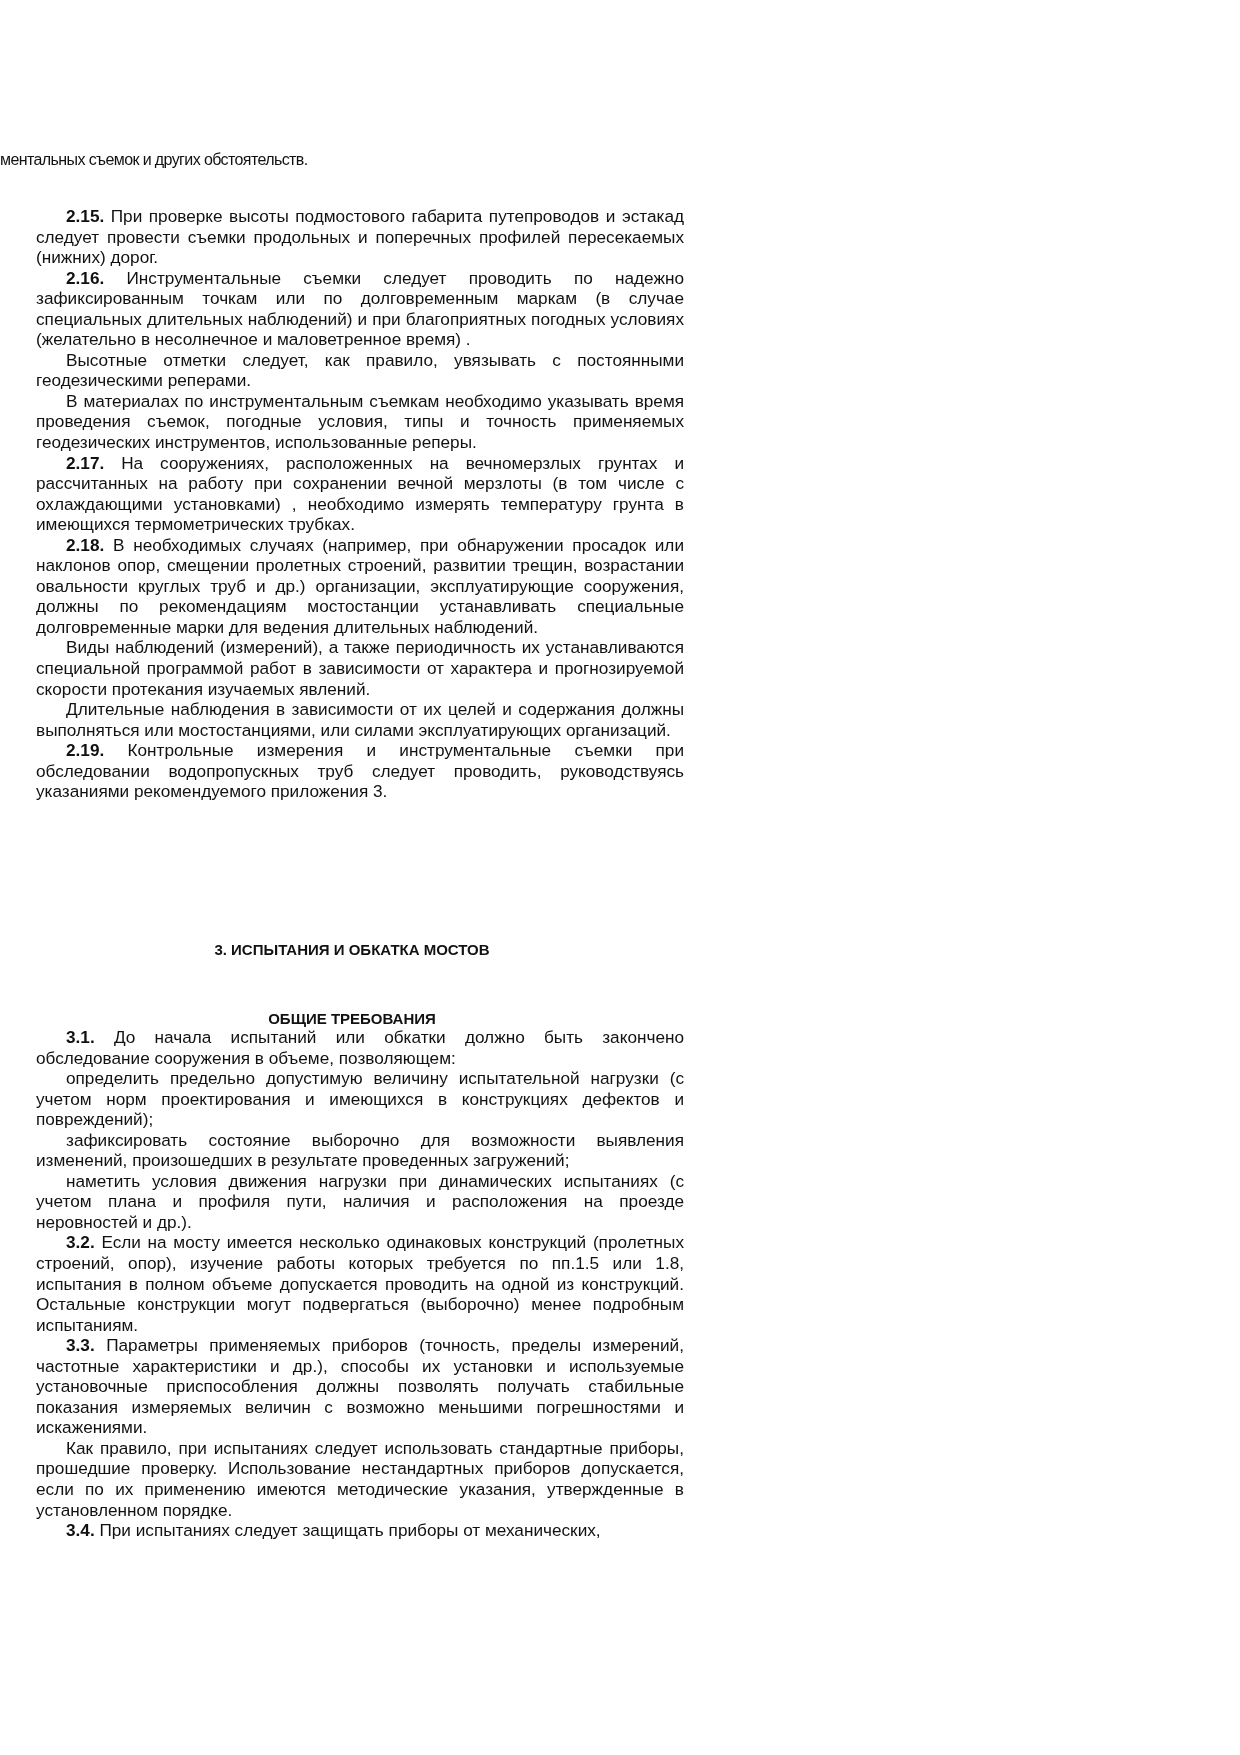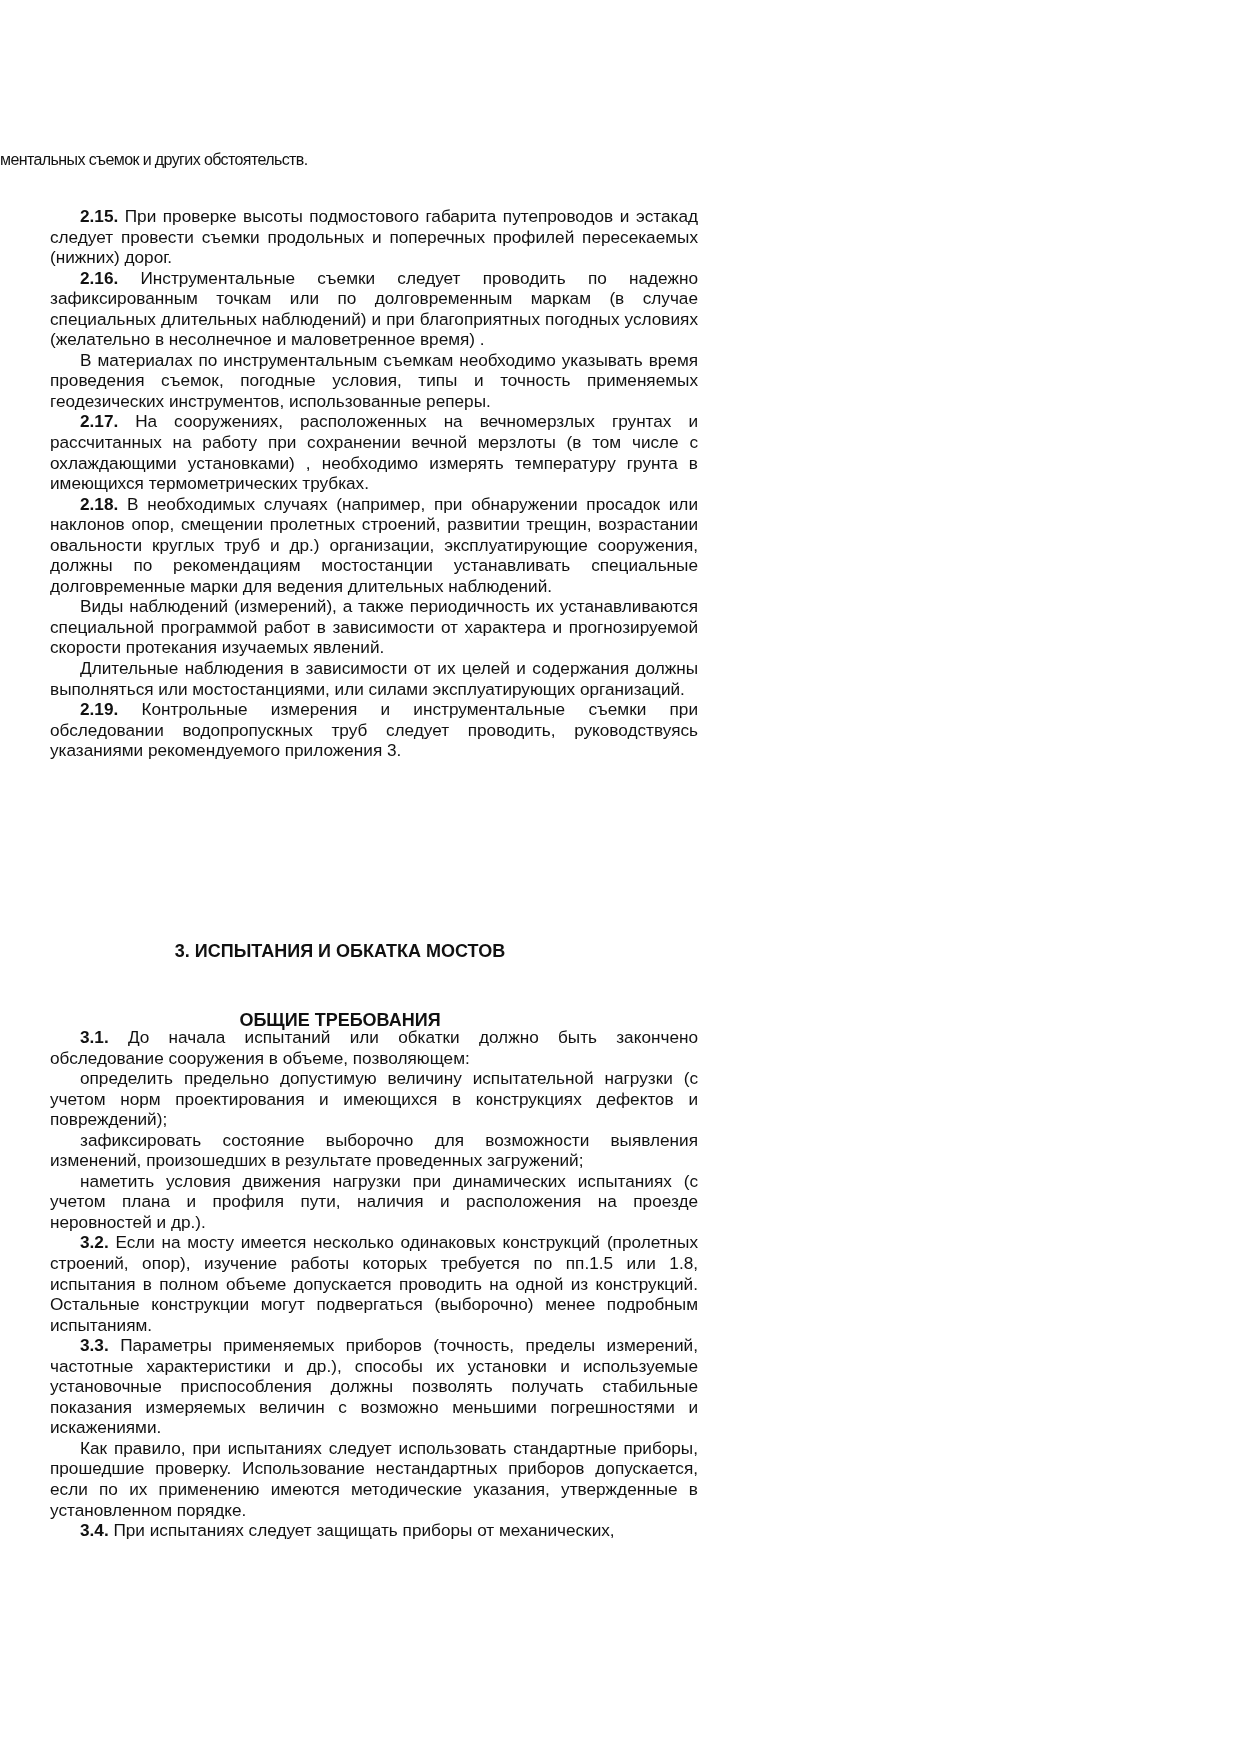--- a/index.html
+++ b/index.html
@@ -24,60 +24,61 @@
     .carry {
       position: absolute;
       left: 0;
       top: 151px;
       font-size: 16px;
       letter-spacing: -0.6px;
       white-space: nowrap;
     }
     .body-text {
       position: absolute;
-      left: 14px;
+      left: 0;
       top: 206px;
       width: 648px;
       font-size: 17.2px;
       line-height: 20.55px;
       text-align: justify;
       padding-left: 36px;
     }
     .body-text p {
       margin: 0;
       text-indent: 30px;
     }
     .body-text p b {
       font-weight: bold;
     }
     .section-head {
       position: absolute;
-      left: 0;
+      left: 12px;
       width: 680px;
       text-align: center;
       font-weight: bold;
-      font-size: 18px;
+      font-size: 15px;
       white-space: nowrap;
     }
     .section-head.h1 { top: 941px; }
     .section-head.h2 { top: 970px; margin-top: 40px; }
     .body-text.part2 {
       top: 1027px;
     }
   </style>
 </head>
 <body>
 
 <div class="page">
 
   <div class="carry">ментальных съемок и других обстоятельств.</div>
 
   <div class="body-text part1">
     <p><b>2.15.</b><span> При проверке высоты подмостового габарита путепроводов и эстакад следует провести съемки продольных и поперечных профилей пересекаемых (нижних) дорог.</span></p>
     <p><b>2.16.</b><span> Инструментальные съемки следует проводить по надежно зафиксированным точкам или по долговременным маркам (в случае специальных длительных наблюдений) и при благоприятных погодных условиях (желательно в несолнечное и маловетренное время) .</span></p>
+    <p><span>Высотные отметки следует, как правило, увязывать с постоянными геодезическими реперами.</span></p>
     <p><span>В материалах по инструментальным съемкам необходимо указывать время проведения съемок, погодные условия, типы и точность применяемых геодезических инструментов, использованные реперы.</span></p>
     <p><b>2.17.</b><span> На сооружениях,  расположенных на вечномерзлых грунтах и рассчитанных на работу при сохранении вечной мерзлоты (в том числе с охлаждающими установками) , необходимо измерять температуру грунта в имеющихся термометрических трубках.</span></p>
     <p><b>2.18.</b><span> В необходимых случаях (например, при обнаружении просадок или наклонов опор, смещении пролетных строений, развитии трещин, возрастании овальности круглых труб и др.) организации, эксплуатирующие сооружения, должны по рекомендациям мостостанции устанавливать специальные долговременные марки для ведения длительных наблюдений.</span></p>
     <p><span>Виды наблюдений (измерений), а также периодичность их устанавливаются специальной программой работ в зависимости от характера и прогнозируемой скорости протекания изучаемых явлений.</span></p>
     <p><span>Длительные наблюдения в зависимости от их целей и содержания должны выполняться или мостостанциями, или силами эксплуатирующих организаций.</span></p>
     <p><b>2.19.</b><span> Контрольные измерения и инструментальные съемки при обследовании водопропускных труб следует проводить, руководствуясь указаниями рекомендуемого приложения 3.</span></p>
   </div>
 
   <div class="section-head h1">3. ИСПЫТАНИЯ И ОБКАТКА МОСТОВ</div>
   <div class="section-head h2">ОБЩИЕ ТРЕБОВАНИЯ</div>

